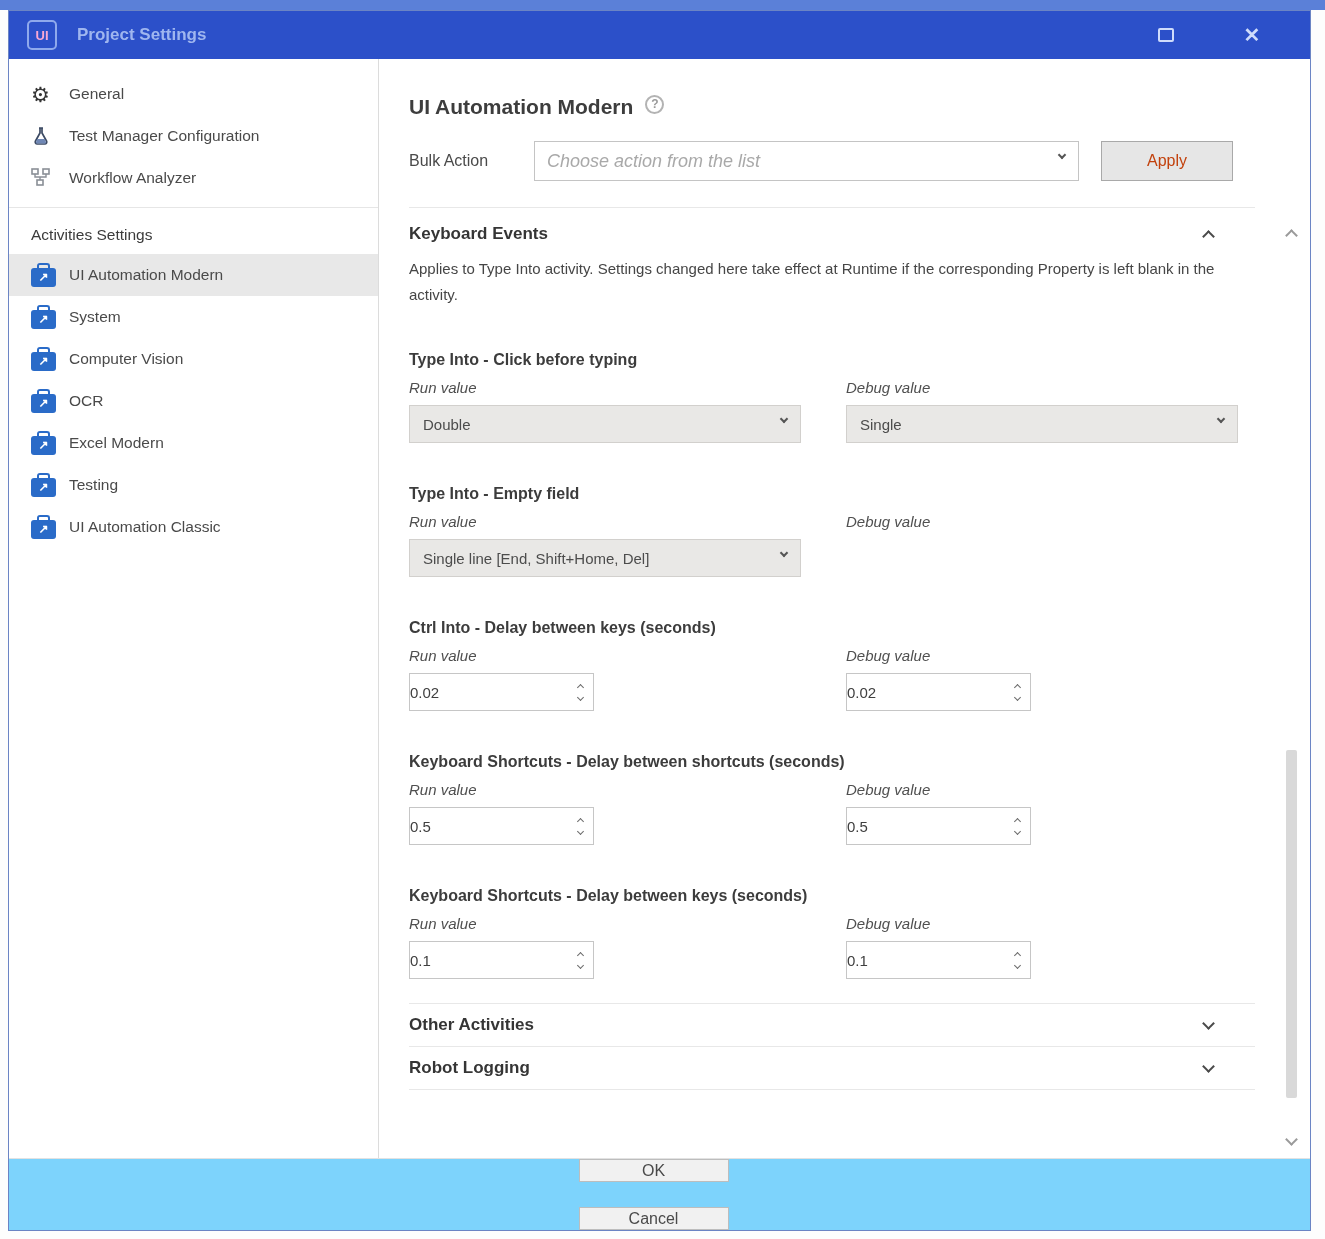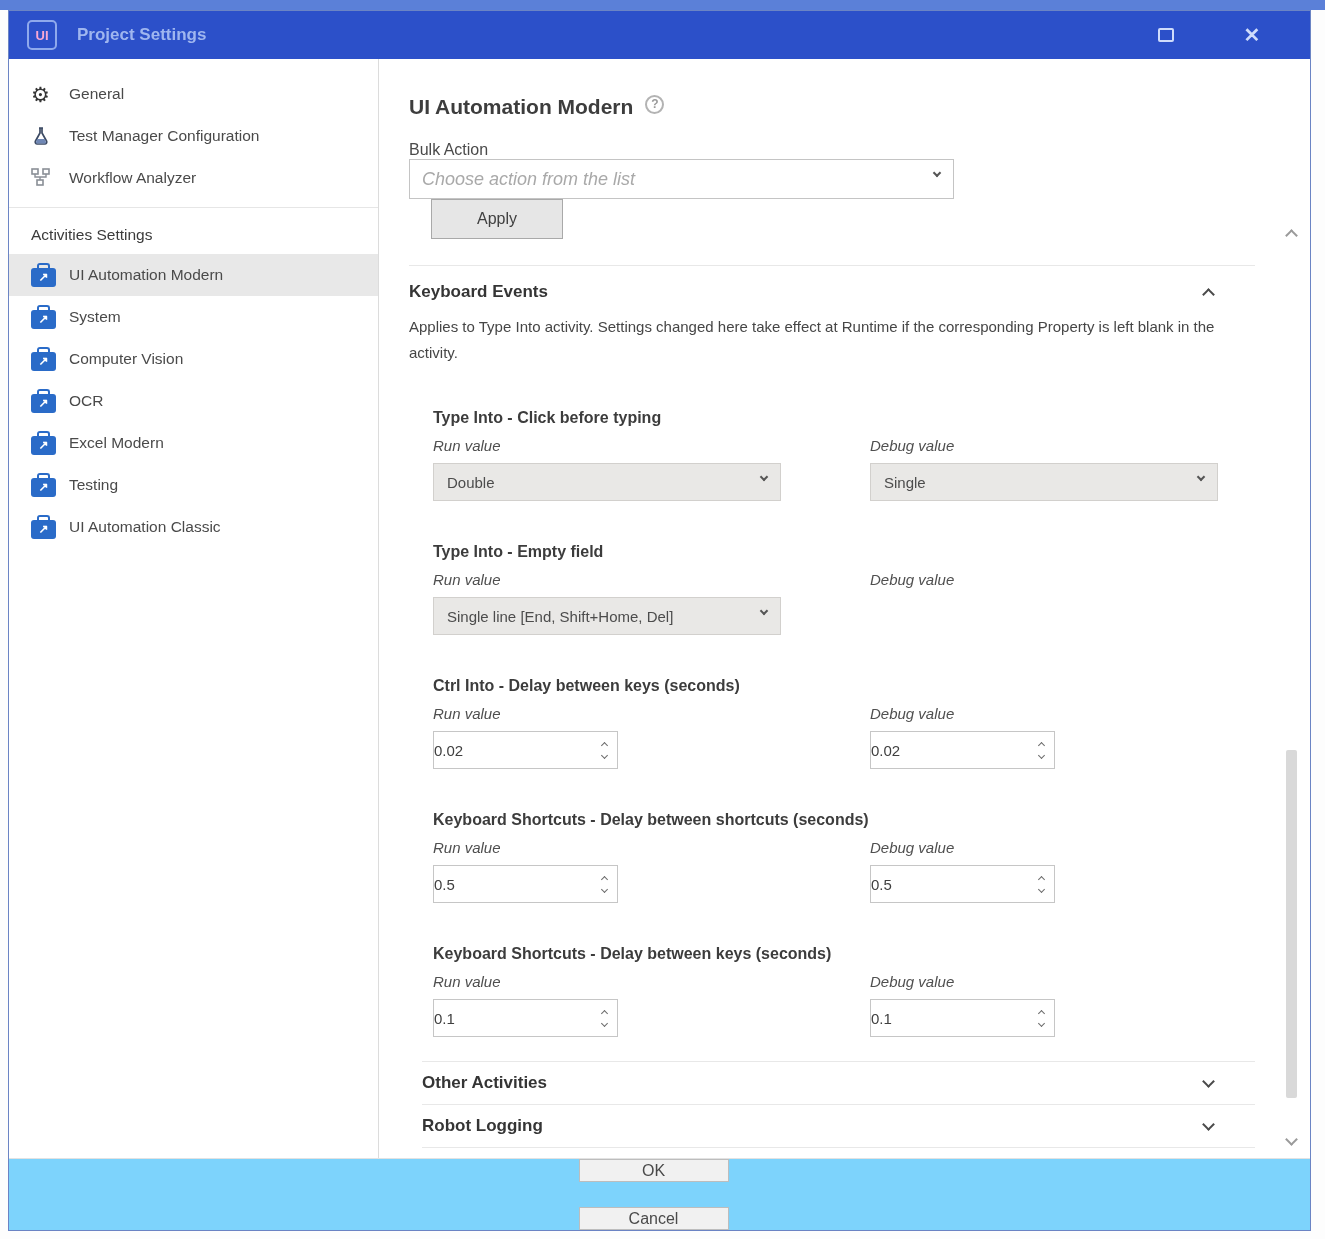--- a/index.html
+++ b/index.html
@@ -30,54 +30,54 @@
   .tool-icon { width:25px; height:19px; background:#2a6bc8; border-radius:3px; position:relative; display:flex; align-items:center; justify-content:center; margin-top:4px; }
   .tool-icon::before { content:""; position:absolute; top:-5px; left:6px; width:9px; height:6px; border:2px solid #2a6bc8; border-bottom:none; border-radius:3px 3px 0 0; }
   .tool-arrow { color:#ffffff; font-size:12px; font-weight:bold; line-height:1; }
 
   
   .content { flex:1; position:relative; padding:36px 55px 0 30px; min-width:0; }
   .page-title-row { display:flex; align-items:center; gap:12px; }
   .page-title { font-size:21px; font-weight:bold; color:#3d3d3d; }
   .help-circle { width:19px; height:19px; border:2px solid #b3b3b3; border-radius:50%; display:flex; align-items:center; justify-content:center; color:#9a9a9a; font-size:12px; font-weight:bold; margin-top:-6px; }
 
-  .bulk-row { display:flex; margin-top:22px;flex-direction:column; }
+  .bulk-row { display:flex; align-items:center; margin-top:22px; }
   .bulk-label { font-size:16px; color:#4a4a4a; width:125px; flex-shrink:0; }
   .bulk-select { position:relative; width:545px; height:40px; border:1px solid #c4c4c4; background:#fff; display:flex; align-items:center; padding:0 34px 0 12px; }
   .bulk-select input { border:none; outline:none; width:100%; font-size:18px; font-style:italic; color:#6a6a6a; background:transparent; font-family:"Liberation Sans", sans-serif; }
   .bulk-select input::placeholder { color:#a9a9a9; font-style:italic; }
-  .apply-btn { margin-left:22px; width:132px; height:40px; background:#e6e6e6; border:1px solid #a9a9a9; color:#404040; font-size:16px; display:flex; align-items:center; justify-content:center; }
+  .apply-btn { margin-left:22px; width:132px; height:40px; background:#e6e6e6; border:1px solid #a9a9a9; color:#c2410c; font-size:16px; display:flex; align-items:center; justify-content:center; }
 
   .hdivider { height:1px; background:#e8e8e8; margin-top:26px; }
   .sect-head-row { display:flex; align-items:center; justify-content:space-between; padding:16px 42px 0 0; }
   .sect-title { font-size:17px; font-weight:bold; color:#353535; }
   .desc { margin-top:12px; font-size:15px; color:#464646; line-height:1.7; max-width:810px; }
 
   .chev { display:inline-block; width:9px; height:9px; border-right:2px solid #4a4a4a; border-bottom:2px solid #4a4a4a; }
   .chev.down { transform:rotate(45deg); margin-top:-4px; }
   .chev.up { transform:rotate(-135deg); margin-top:4px; }
   .chev.sm { width:6px; height:6px; border-color:#555; }
   .chev.light { border-color:#9a9a9a; }
 
-  .group { margin-top:44px;margin-left:24px; }
+  .group { margin-top:44px; }
   .group + .group { margin-top:42px; }
   .group-title { font-size:16px; font-weight:bold; color:#3c3c3c; }
   .pair-grid { display:grid; grid-template-columns:437px 1fr; margin-top:10px; }
   .field-label { font-size:15px; font-style:italic; color:#4f4f4f; }
   .ctrl-row { margin-top:9px; }
-  .gselect { position:relative; width:348px; height:38px; background:#e9e8e6; border:1px solid #d2d0cd; display:flex; align-items:center; padding:0 34px 0 13px; font-size:15px; color:#4c4c4c; white-space:nowrap; }
+  .gselect { position:relative; width:392px; height:38px; background:#e9e8e6; border:1px solid #d2d0cd; display:flex; align-items:center; padding:0 34px 0 13px; font-size:15px; color:#4c4c4c; white-space:nowrap; }
   .sel-chev { position:absolute; right:13px; top:14px; }
   .spinner { width:185px; height:38px; background:#fff; border:1px solid #c6c6c6; display:flex; align-items:center; font-size:15px; color:#3f3f3f; position:relative; }
   .spin-arrows { position:absolute; right:10px; top:0; height:100%; display:flex; flex-direction:column; justify-content:center; gap:5px; align-items:center; }
   .spin-arrows .chev { width:5px; height:5px; border-width:1.5px; border-color:#6b6b6b; }
   .spin-arrows .chev.up { margin:0; transform:rotate(-135deg); }
   .spin-arrows .chev.down { margin:0; transform:rotate(45deg); }
 
   .collapsed-row { display:flex; align-items:center; justify-content:space-between; height:43px; padding-right:42px; border-bottom:1px solid #e8e8e8; }
-  .collapsed-wrap { margin-top:24px; border-top:1px solid #e8e8e8;margin-left:13px; }
+  .collapsed-wrap { margin-top:24px; border-top:1px solid #e8e8e8; }
 
   
   .scroll-col { position:absolute; right:9px; top:168px; bottom:14px; width:18px; }
   .scroll-up { position:absolute; top:0; left:4px; }
   .scroll-down { position:absolute; bottom:0; left:4px; }
   .scroll-thumb { position:absolute; left:3px; width:11px; top:57%; height:38%; background:#d9d9d9; border-radius:2px; }
 
   
   .footer { height:72px; flex-shrink:0; border-top:1px solid #e2e2e2; background:#7dd3fc; display:flex; align-items:center; justify-content:flex-start; padding-right:12px; gap:25px;flex-direction:column; }
   .foot-btn { width:150px; height:38px; background:#f1f1f1; border:1px solid #bdbdbd; color:#4a4a4a; font-size:16px; display:flex; align-items:center; justify-content:center; }

